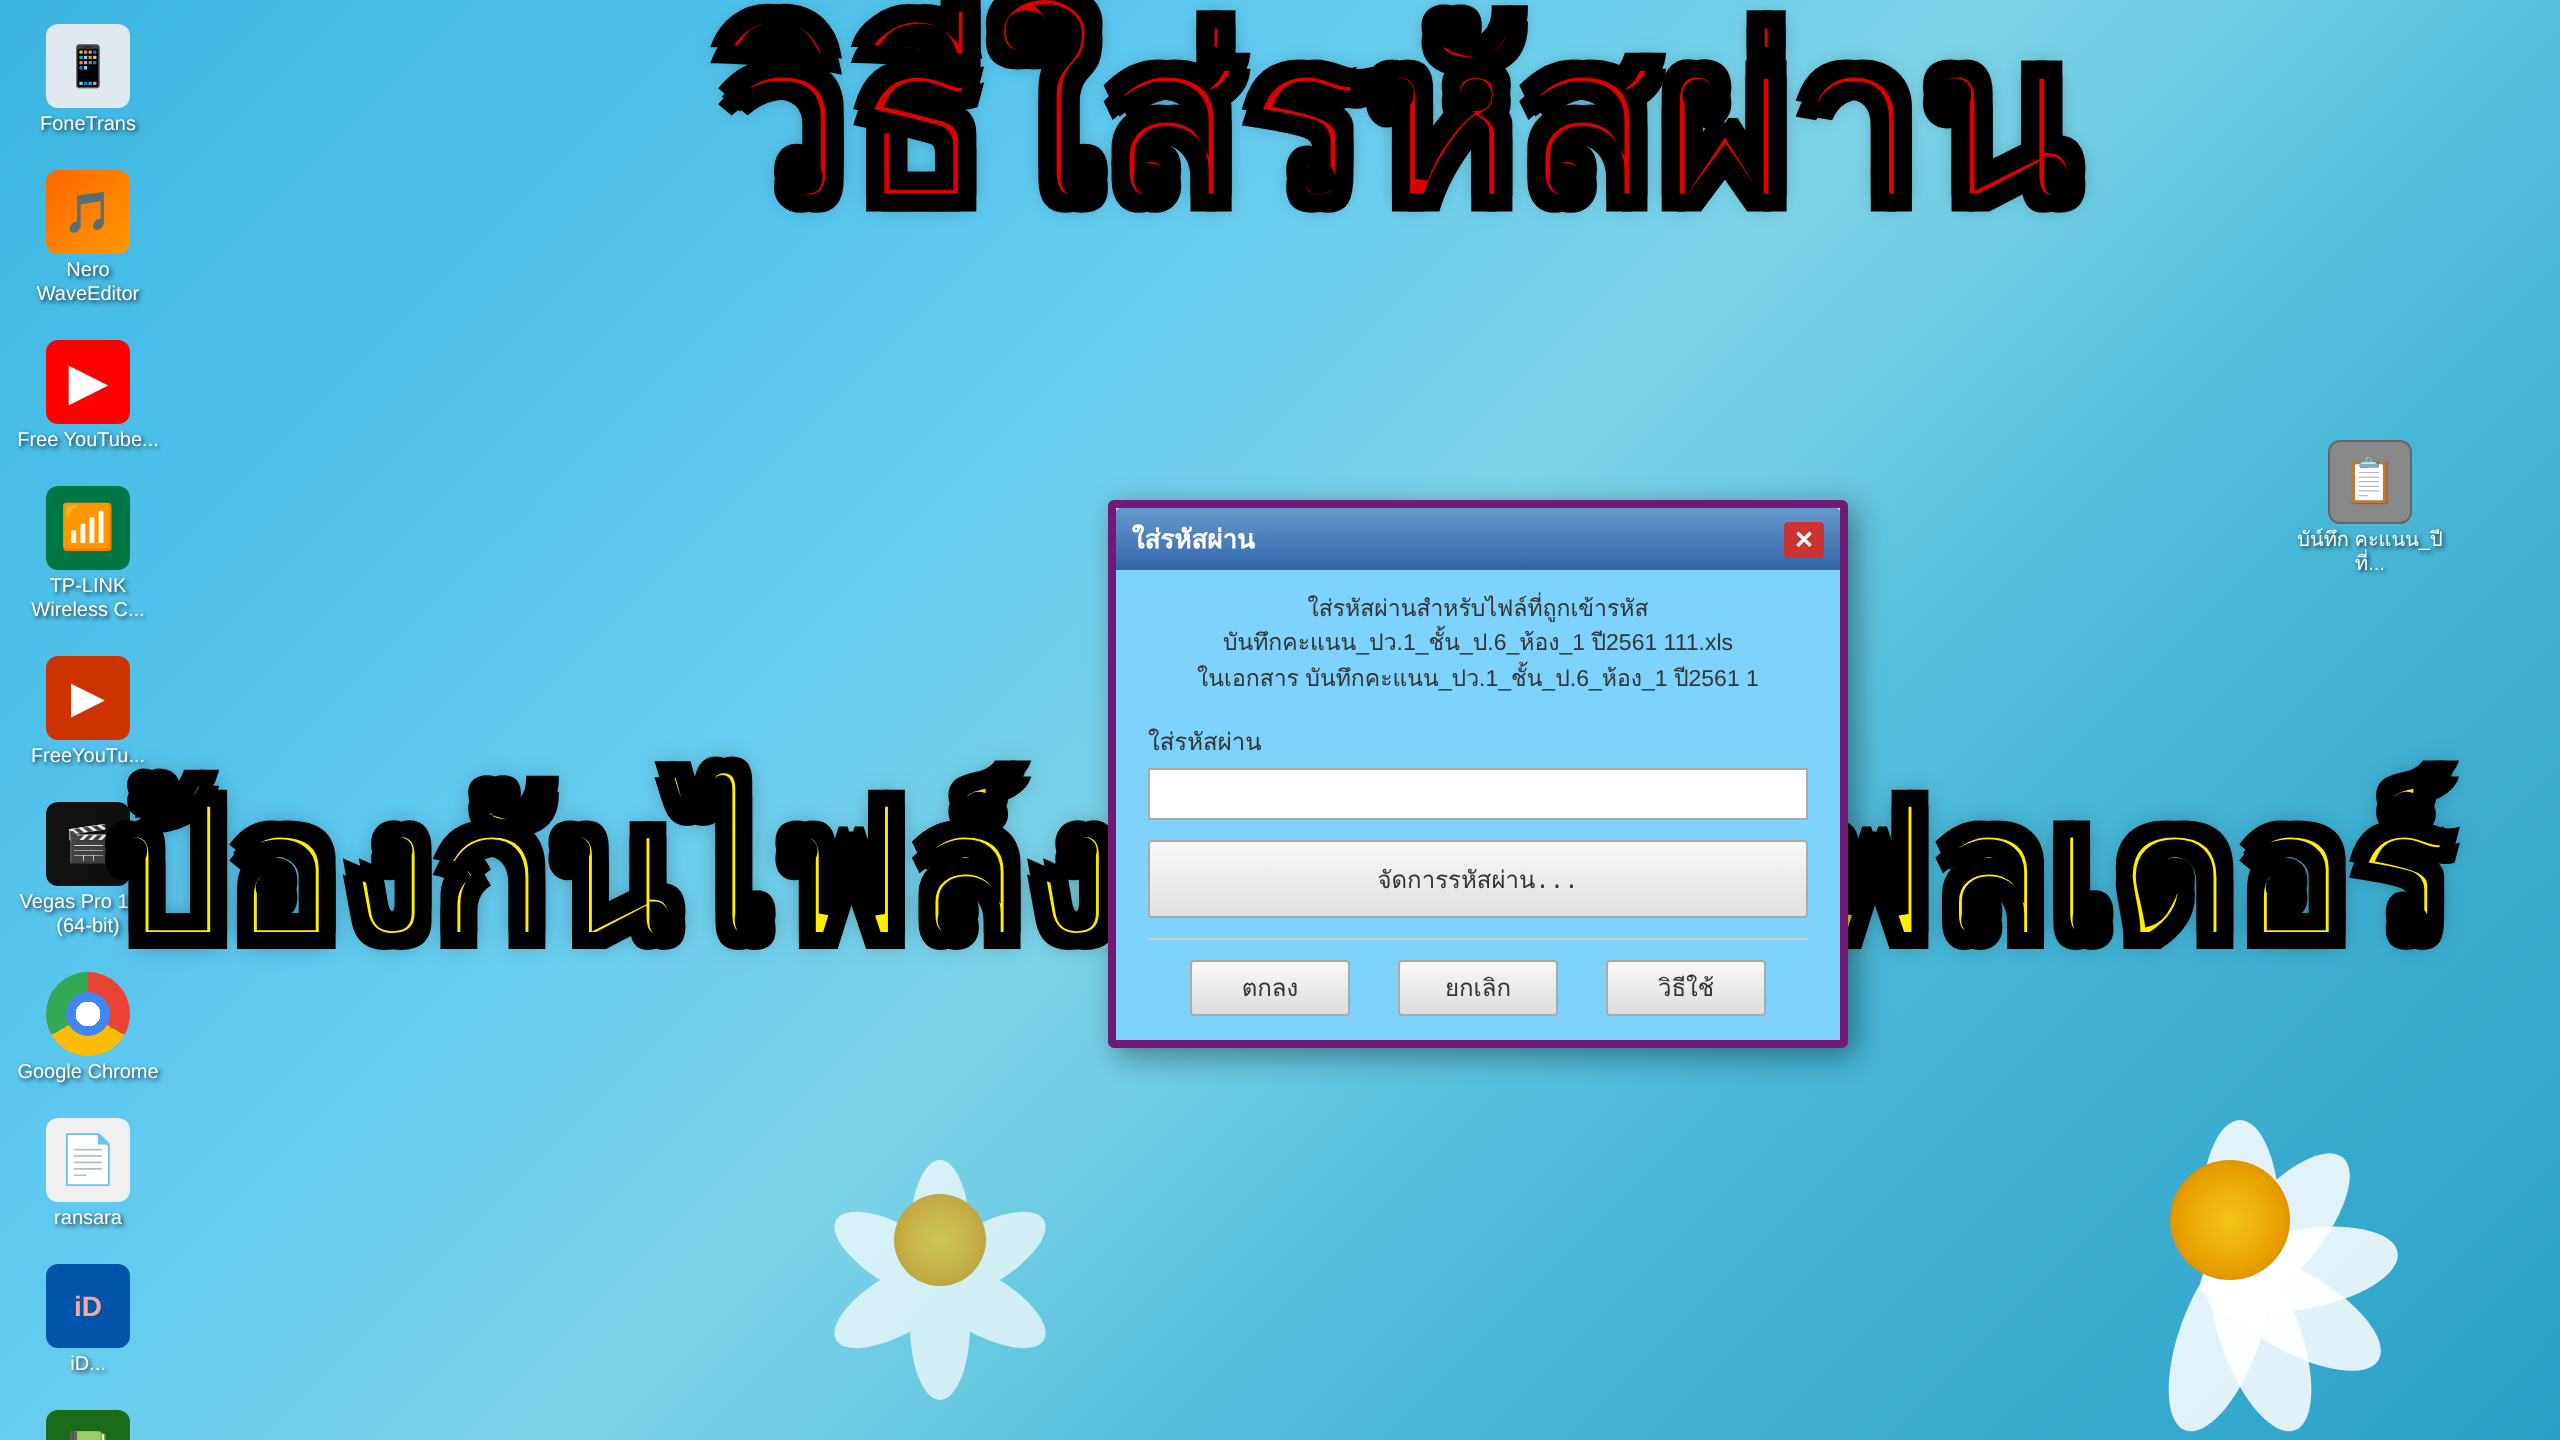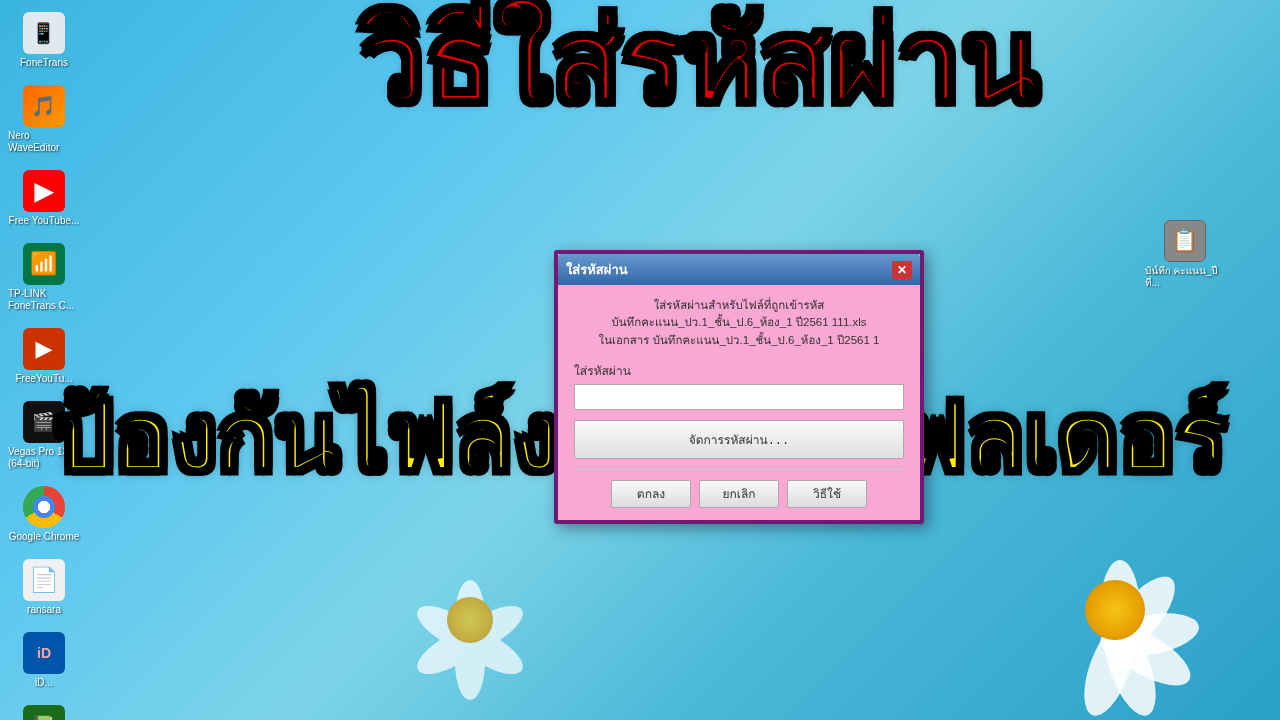--- a/index.html
+++ b/index.html
@@ -55,20 +55,21 @@
       display: flex;
       align-items: center;
       justify-content: center;
       font-size: 22px;
       margin-bottom: 3px;
     }
 
     .icon-label {
       font-size: 10px;
       color: white;
+      text-align: center;
       text-shadow: 1px 1px 2px rgba(0,0,0,0.8);
       line-height: 1.2;
       word-break: break-word;
     }
     .icon-chrome { 
       background: radial-gradient(circle, #4285f4 30%, transparent 30%),
                   conic-gradient(#ea4335 0deg 120deg, #fbbc05 120deg 240deg, #34a853 240deg 360deg);
       border-radius: 50%;
     }
 
@@ -154,21 +155,21 @@
       font-size: 12px;
       cursor: pointer;
       display: flex;
       align-items: center;
       justify-content: center;
       font-weight: bold;
     }
 
     #dialog-body {
       padding: 12px 16px;
-      background: #f9a8d4;
+      background: #7dd3fc;
     }
 
     #dialog-info-text {
       font-size: 11.5px;
       color: #333;
       line-height: 1.5;
       text-align: center;
       margin-bottom: 12px;
       font-family: 'Tahoma', Arial, sans-serif;
     }
@@ -224,21 +225,21 @@
     }
 
     #dialog-separator {
       border: none;
       border-top: 1px solid #ccc;
       margin-bottom: 10px;
     }
 
     #dialog-buttons {
       display: flex;
-      gap: 8px;
+      gap: 24px;
       justify-content: center;
     }
 
     .dialog-btn {
       min-width: 80px;
       height: 28px;
       background: linear-gradient(to bottom, #f8f8f8, #ddd);
       border: 1px solid #aaa;
       border-radius: 2px;
       cursor: pointer;
@@ -311,21 +312,21 @@
       <span class="icon-label">Nero WaveEditor</span>
     </div>
 
     <div class="desktop-icon">
       <div class="icon-img" style="background:#ff0000;color:white;font-size:24px;font-weight:bold;">▶</div>
       <span class="icon-label">Free YouTube...</span>
     </div>
 
     <div class="desktop-icon">
       <div class="icon-img" style="background:#007744;color:#00ff88;font-size:22px;">📶</div>
-      <span class="icon-label">TP-LINK FoneTrans C...</span>
+      <span class="icon-label">TP-LINK Wireless C...</span>
     </div>
 
     <div class="desktop-icon">
       <div class="icon-img" style="background:#cc3300;color:white;font-size:22px;">▶</div>
       <span class="icon-label">FreeYouTu...</span>
     </div>
 
     <div class="desktop-icon">
       <div class="icon-img" style="background:#111;color:#ff6600;font-size:18px;">🎬</div>
       <span class="icon-label">Vegas Pro 13.0 (64-bit)</span>

